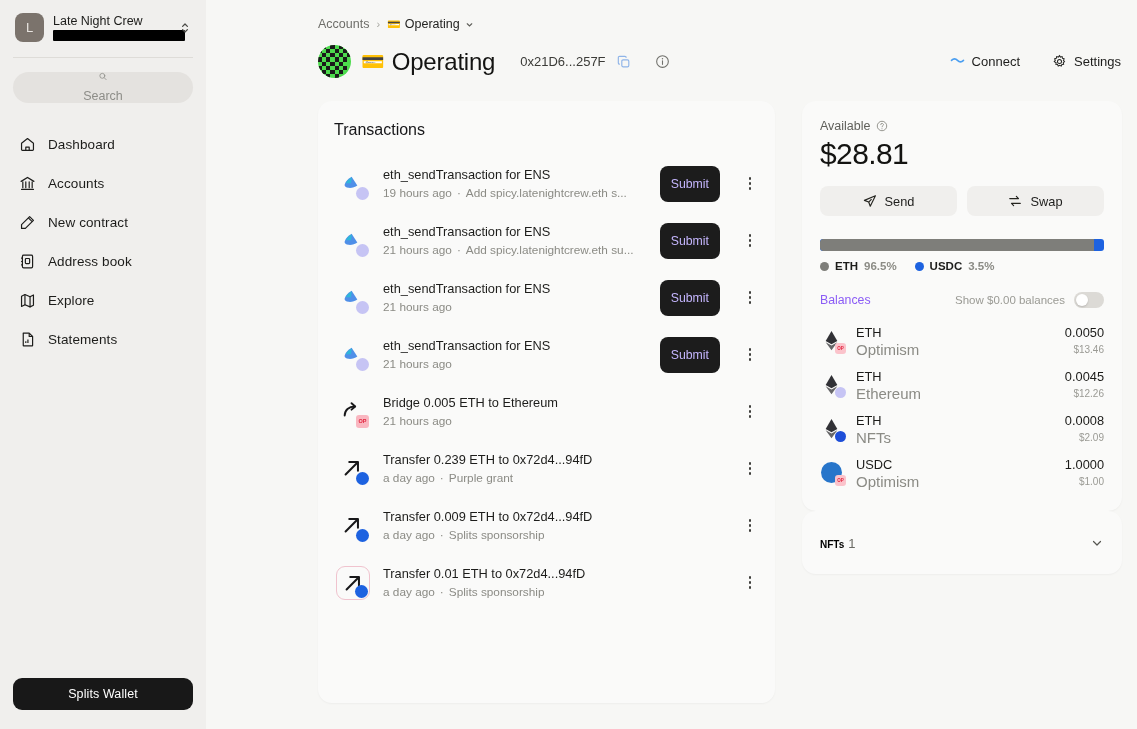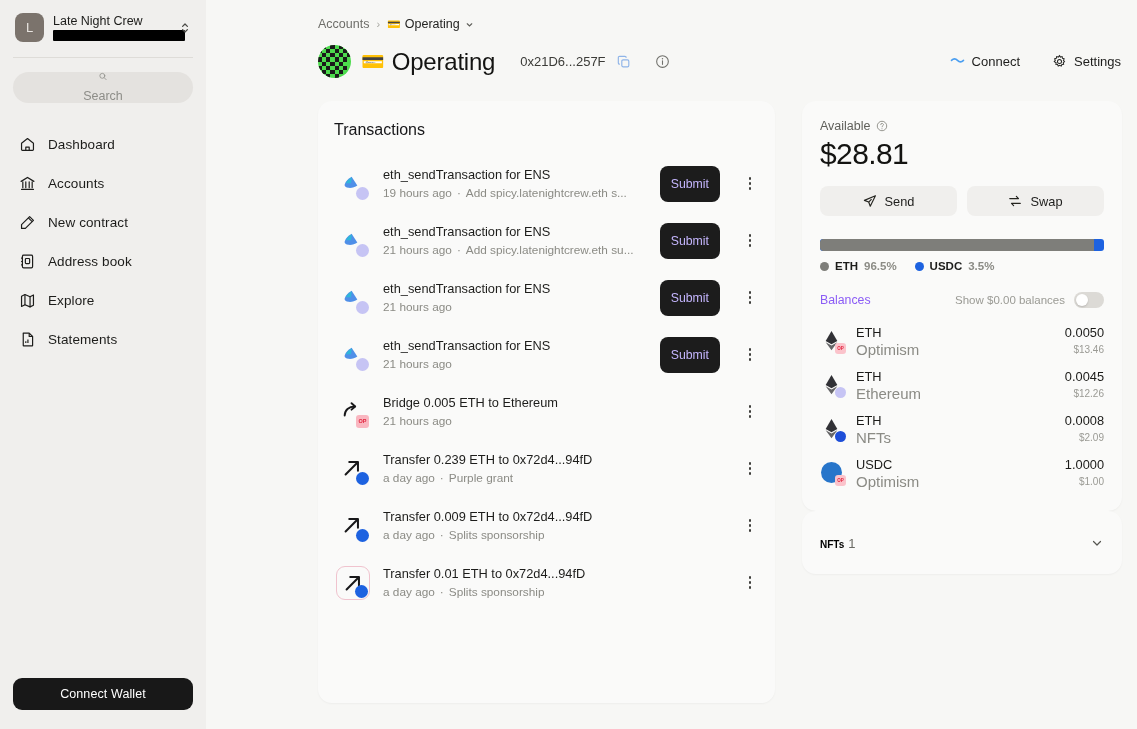--- a/index.html
+++ b/index.html
@@ -337,21 +337,21 @@
             <path d="M12 2.5V6.5h4"></path>
             <path d="M8 14v-2M10.5 14v-4"></path>
           </svg>
         <span class="nav-label">Statements</span>
       </div>
 
     </nav>
 
     <div class="sidebar-spacer"></div>
 
-    <button class="connect-wallet">Connect Wallet</button>
+    <button class="connect-wallet">Splits Wallet</button>
   </aside>
 
   <main class="main">
 
     <div class="breadcrumb">
       <span class="bc-link">Accounts</span>
       <span class="bc-sep">›</span>
       <span class="bc-cur">
         <span style="font-size:11px">💳</span>
         <span>Operating</span>

